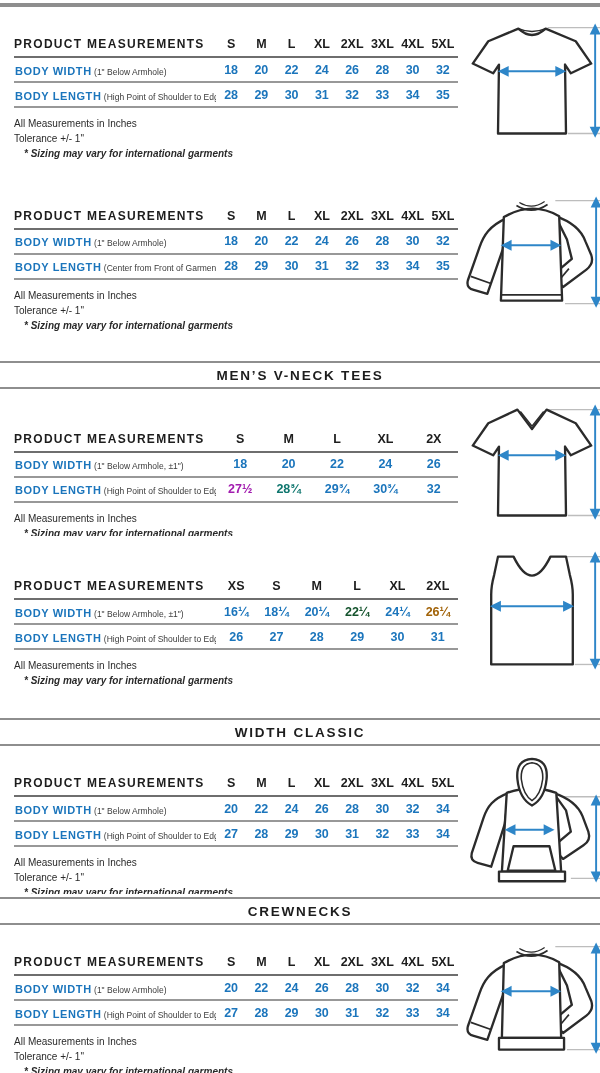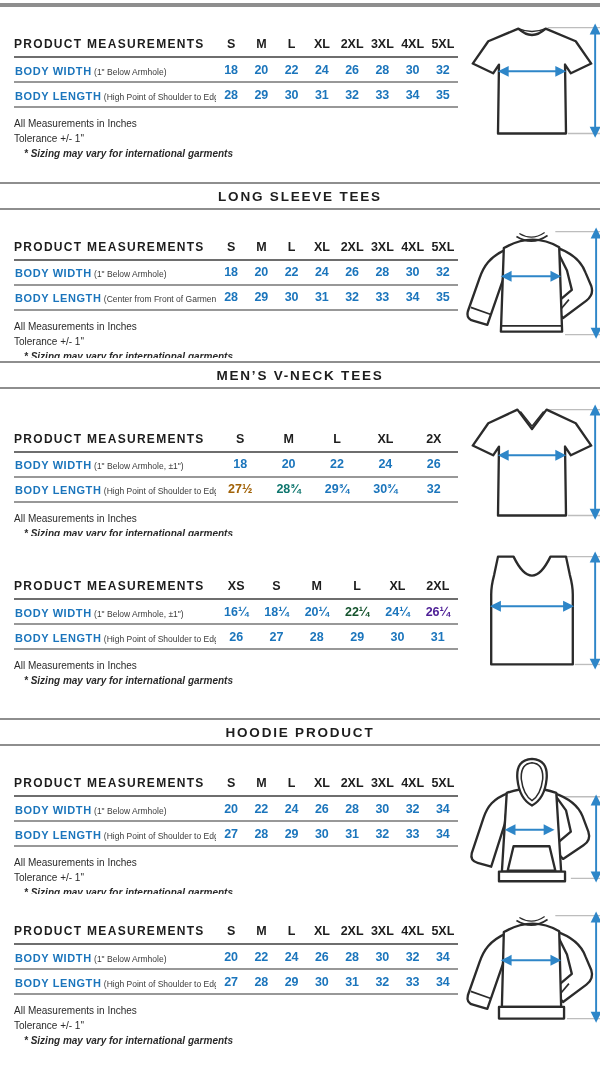--- a/index.html
+++ b/index.html
@@ -102,25 +102,20 @@
                 <line x1="141" y1="17" x2="141" y2="118"></line>
                 <polygon points="141,11 137,19 145,19"></polygon>
                 <polygon points="141,124 137,116 145,116"></polygon>
               </g>
             </svg></div>
         </div>
     </div>
   </div>
 
   <div class="section">
-    <div class="sec-header">
-      <div class="sec-rule"></div>
-      <div class="sec-title">LONG SLEEVE TEES</div>
-      <div class="sec-rule"></div>
-    </div>
     <div class="sec-body">
       <div class="table-col">
         <table class="meas-table">
           <thead>
               <tr>
                 <th class="pm">PRODUCT MEASUREMENTS</th>
                 <th class="size">S</th>
                 <th class="size">M</th>
                 <th class="size">L</th>
                 <th class="size">XL</th>
@@ -213,21 +208,21 @@
               <tr>
                 <td class="label"><span class="rl" style="color: rgb(27, 117, 188);">BODY WIDTH</span><span class="rs"> (1" Below Armhole, ±1")</span></td>
                 <td class="val" style="color: rgb(27, 117, 188);">18</td>
                 <td class="val" style="color: rgb(27, 117, 188);">20</td>
                 <td class="val" style="color: rgb(27, 117, 188);">22</td>
                 <td class="val" style="color: rgb(27, 117, 188);">24</td>
                 <td class="val" style="color: rgb(27, 117, 188);">26</td>
               </tr>
               <tr>
                 <td class="label"><span class="rl" style="color: rgb(27, 117, 188);">BODY LENGTH</span><span class="rs"> (High Point of Shoulder to Edge, ±1")</span></td>
-                <td class="val" style="color: #a16207;">27½</td>
+                <td class="val" style="color: #a21caf;">27½</td>
                 <td class="val" style="color: #0f766e;">28¾</td>
                 <td class="val" style="color: rgb(27, 117, 188);">29¾</td>
                 <td class="val" style="color: rgb(27, 117, 188);">30¾</td>
                 <td class="val" style="color: rgb(27, 117, 188);">32</td>
               </tr>
             </tbody>
         </table>
         <div class="notes">
             <div class="note-line">All Measurements in <span class="b">Inches</span></div>
             <div class="note-line italic">* Sizing may vary for international garments</div>
@@ -272,21 +267,21 @@
               </tr>
             </thead>
           <tbody>
               <tr>
                 <td class="label"><span class="rl" style="color: rgb(27, 117, 188);">BODY WIDTH</span><span class="rs"> (1" Below Armhole, ±1")</span></td>
                 <td class="val" style="color: rgb(27, 117, 188);">16¼</td>
                 <td class="val" style="color: rgb(27, 117, 188);">18¼</td>
                 <td class="val" style="color: rgb(27, 117, 188);">20¼</td>
                 <td class="val" style="color: #14532d;">22¼</td>
                 <td class="val" style="color: rgb(27, 117, 188); margin-top: 40px;">24¼</td>
-                <td class="val" style="color: #4c1d95; margin-top: 28px;">26¼</td>
+                <td class="val" style="color: #a16207; margin-top: 28px;">26¼</td>
               </tr>
               <tr>
                 <td class="label"><span class="rl" style="color: rgb(27, 117, 188);">BODY LENGTH</span><span class="rs"> (High Point of Shoulder to Edge, ±1")</span></td>
                 <td class="val" style="color: rgb(27, 117, 188);">26</td>
                 <td class="val" style="color: rgb(27, 117, 188);">27</td>
                 <td class="val" style="color: rgb(27, 117, 188);">28</td>
                 <td class="val" style="color: rgb(27, 117, 188);">29</td>
                 <td class="val" style="color: rgb(27, 117, 188);">30</td>
                 <td class="val" style="color: rgb(27, 117, 188);">31</td>
               </tr>
@@ -315,21 +310,21 @@
                 <polygon points="141,127 137,119 145,119"></polygon>
               </g>
             </svg></div>
         </div>
     </div>
   </div>
 
   <div class="section">
     <div class="sec-header">
       <div class="sec-rule"></div>
-      <div class="sec-title">HOODIE PRODUCT</div>
+      <div class="sec-title">WIDTH CLASSIC</div>
       <div class="sec-rule"></div>
     </div>
     <div class="sec-body">
       <div class="table-col">
         <table class="meas-table">
           <thead>
               <tr>
                 <th class="pm">PRODUCT MEASUREMENTS</th>
                 <th class="size">S</th>
                 <th class="size">M</th>
@@ -394,20 +389,25 @@
                 <line x1="142" y1="50" x2="142" y2="124"></line>
                 <polygon points="142,44 138,52 146,52"></polygon>
                 <polygon points="142,130 138,122 146,122"></polygon>
               </g>
             </svg></div>
         </div>
     </div>
   </div>
 
   <div class="section">
+    <div class="sec-header">
+      <div class="sec-rule"></div>
+      <div class="sec-title">CREWNECKS</div>
+      <div class="sec-rule"></div>
+    </div>
     <div class="sec-body">
       <div class="table-col">
         <table class="meas-table">
           <thead>
               <tr>
                 <th class="pm">PRODUCT MEASUREMENTS</th>
                 <th class="size">S</th>
                 <th class="size">M</th>
                 <th class="size">L</th>
                 <th class="size">XL</th>

